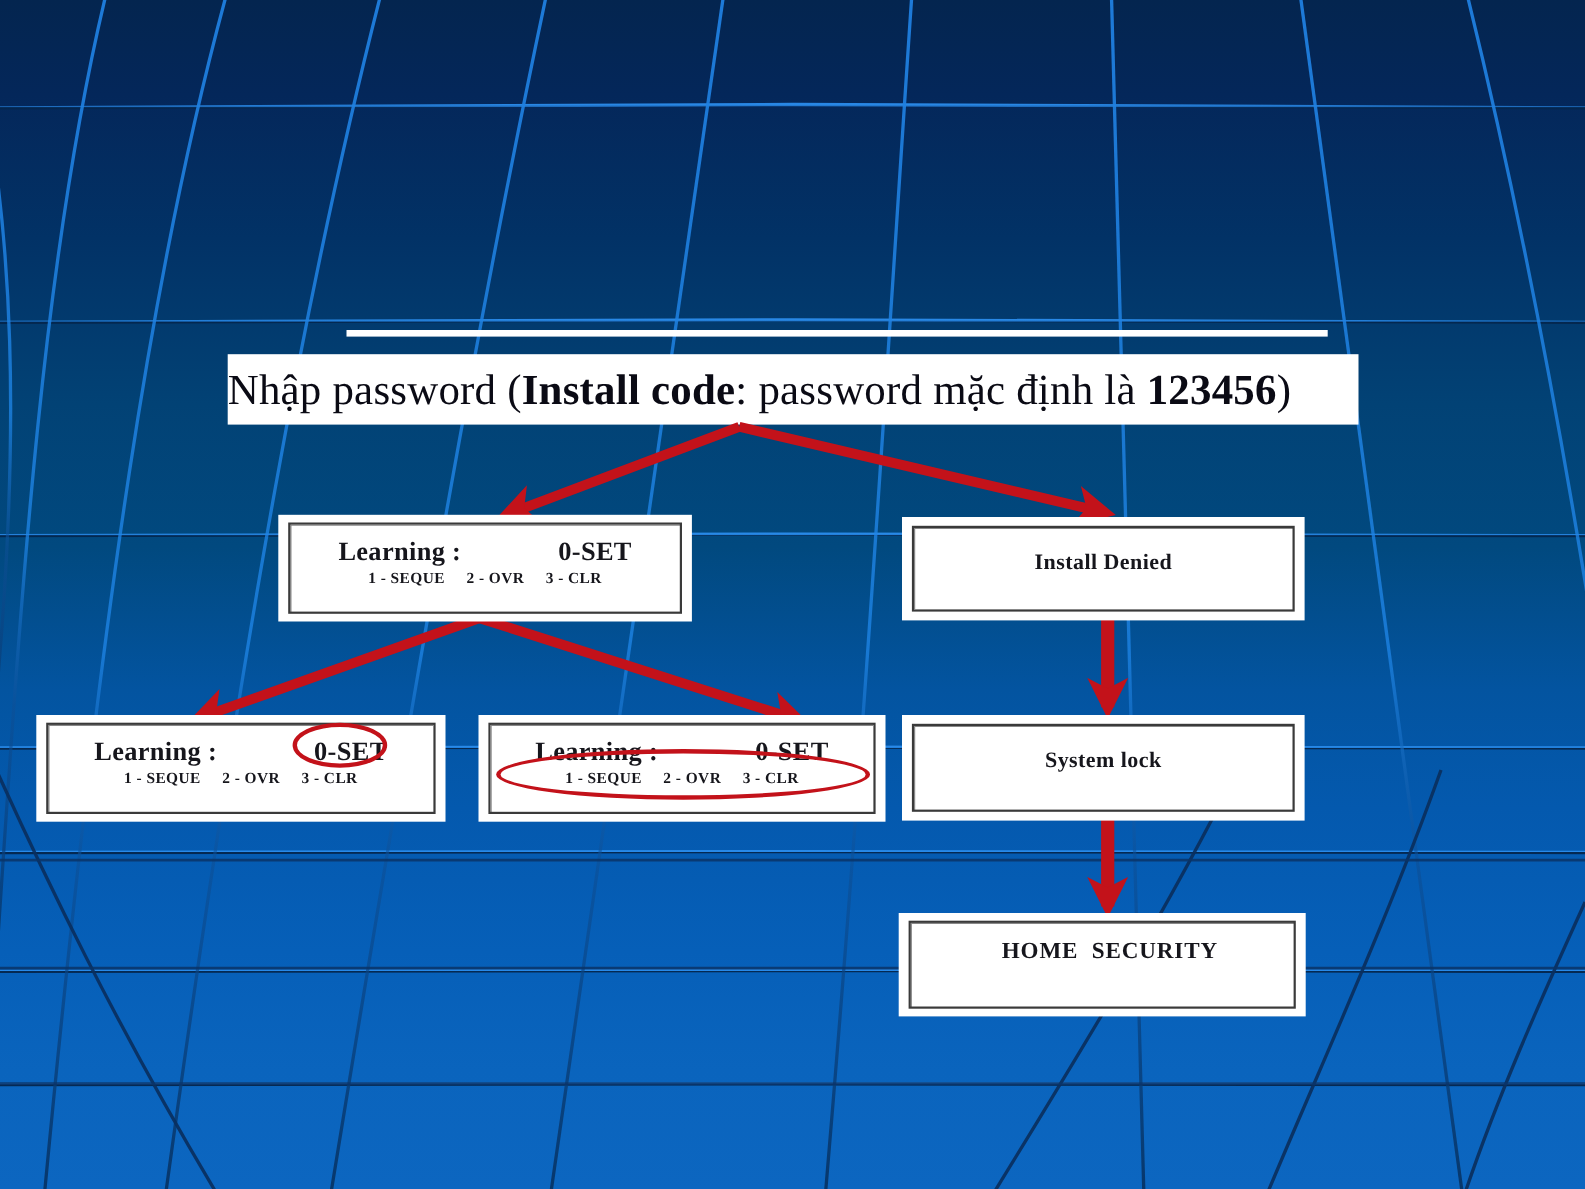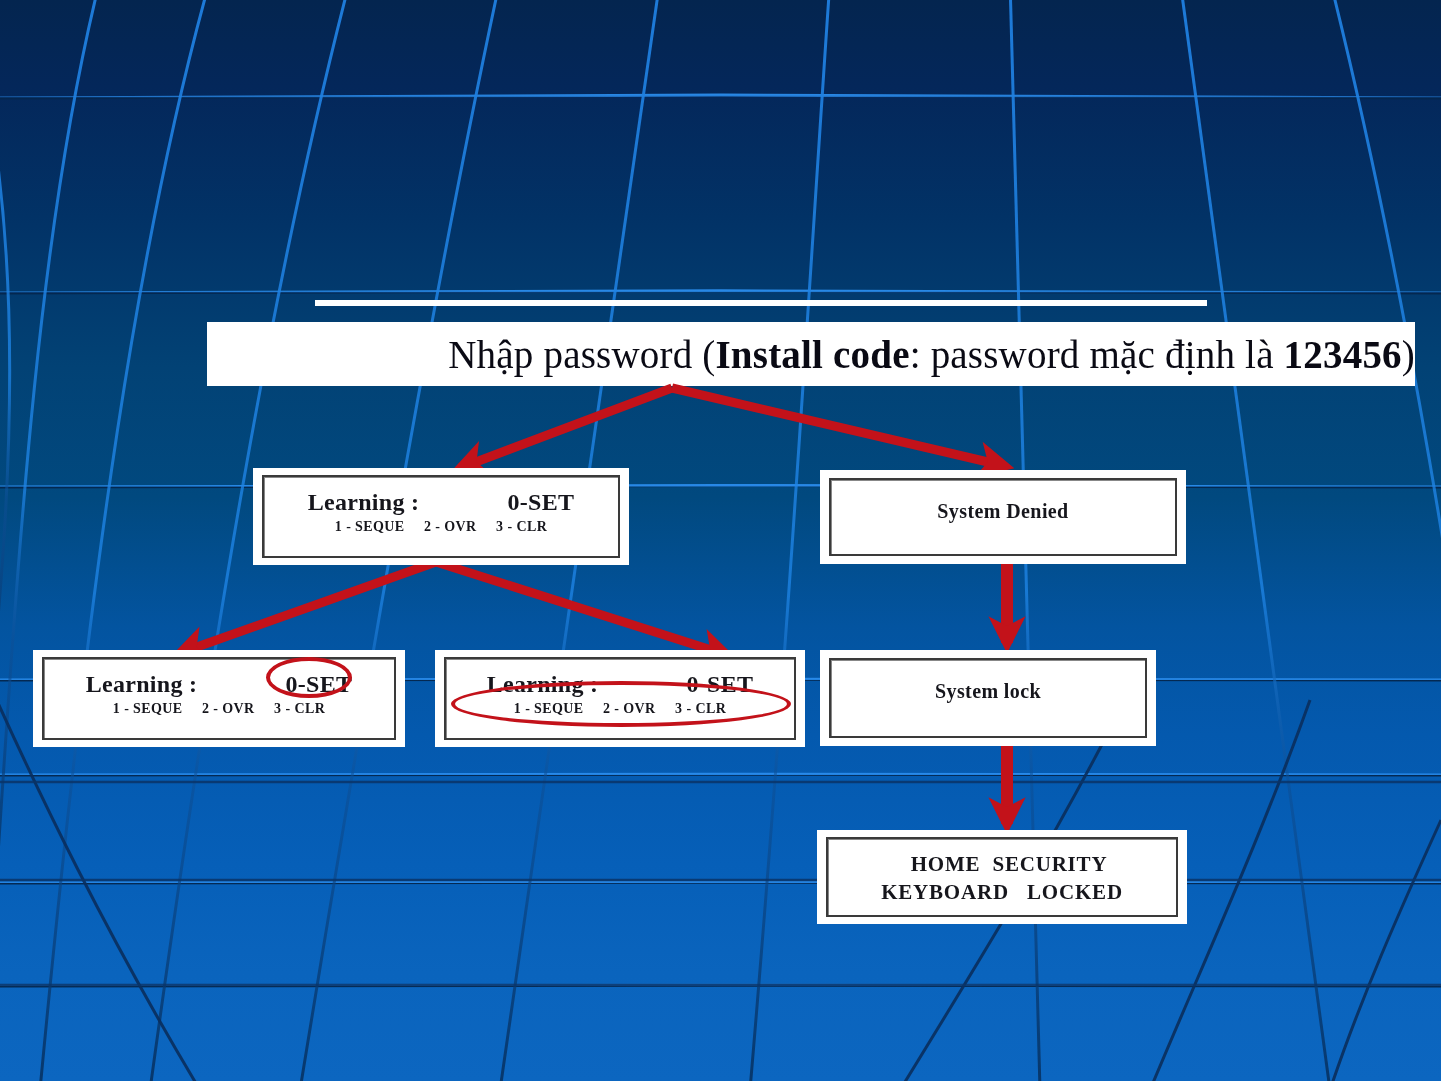--- a/index.html
+++ b/index.html
@@ -25,23 +25,23 @@
   .bg-svg{position:absolute;inset:0;width:1441px;height:1081px;pointer-events:none;}
 
   
   .title-rule{
     position:absolute;left:315px;top:300px;width:892px;height:6px;
     background:#ffffff;
   }
 
   
   .title-block{
-    position:absolute;left:207px;top:322px;width:1208px;height:64px;
-    background:#ffffff;
-    display:flex;align-items:center;justify-content:flex-end;
+    position:absolute;left:207px;top:322px;width:1028px;height:64px;
+    background:#ffffff;
+    display:flex;align-items:center;justify-content:flex-start;
     white-space:nowrap;
   }
   .title-text{
     font-family:"Liberation Serif", serif;
     font-size:39px;
     color:#0a0a14;
     letter-spacing:0.2px;
     line-height:1;
   }
   .title-text b{font-weight:bold;}
@@ -186,46 +186,45 @@
 
   <div class="card" style="left:253px;top:468px;width:376px;height:97px;">
     <div class="inner" style="left:9px;top:7px;right:9px;bottom:7px;">
       <div class="lcd-line learn-l1" style="margin-top:12px;">Learning :              0-SET</div>
       <div class="lcd-line learn-l2" style="margin-top:3px;">1 - SEQUE     2 - OVR     3 - CLR</div>
     </div>
   </div>
 
   <div class="card" style="left:820px;top:470px;width:366px;height:94px;">
     <div class="inner" style="left:9px;top:8px;right:9px;bottom:8px;">
-      <div class="lcd-line plain-line" style="margin-top:20px;">System Denied</div>
+      <div class="lcd-line plain-line" style="margin-top:20px;">Install Denied</div>
     </div>
   </div>
 
   <div class="card" style="left:33px;top:650px;width:372px;height:97px;">
     <div class="inner" style="left:9px;top:7px;right:9px;bottom:7px;">
       <div class="lcd-line learn-l1" style="margin-top:12px;">Learning :              0-SET</div>
       <div class="lcd-line learn-l2" style="margin-top:3px;">1 - SEQUE     2 - OVR     3 - CLR</div>
     </div>
   </div>
   <div class="ellipse" style="left:266px;top:657px;width:86px;height:41px;"></div>
 
   <div class="card" style="left:435px;top:650px;width:370px;height:97px;">
     <div class="inner" style="left:9px;top:7px;right:9px;bottom:7px;">
       <div class="lcd-line learn-l1" style="margin-top:12px;">Learning :              0-SET</div>
       <div class="lcd-line learn-l2" style="margin-top:3px;">1 - SEQUE     2 - OVR     3 - CLR</div>
     </div>
   </div>
   <div class="ellipse" style="left:451px;top:681px;width:340px;height:46px;"></div>
 
-  <div class="card" style="left:820px;top:650px;width:336px;height:96px;padding-left:10px;">
+  <div class="card" style="left:820px;top:650px;width:366px;height:96px;padding-left:10px;">
     <div class="inner" style="left:9px;top:8px;right:9px;bottom:8px;">
       <div class="lcd-line plain-line" style="margin-top:20px;">System lock</div>
     </div>
   </div>
 
   <div class="card" style="left:817px;top:830px;width:370px;height:94px;">
     <div class="inner" style="left:9px;top:7px;right:9px;bottom:7px;">
       <div class="lcd-line big-line" style="margin-top:13px;margin-left:14px;">HOME  SECURITY</div>
-      <div class="lcd-line big-line" style="margin-top:3px;">KEYBOARD   LOCKED</div>
     </div>
   </div>
 
 </div>
 
 </body></html>

